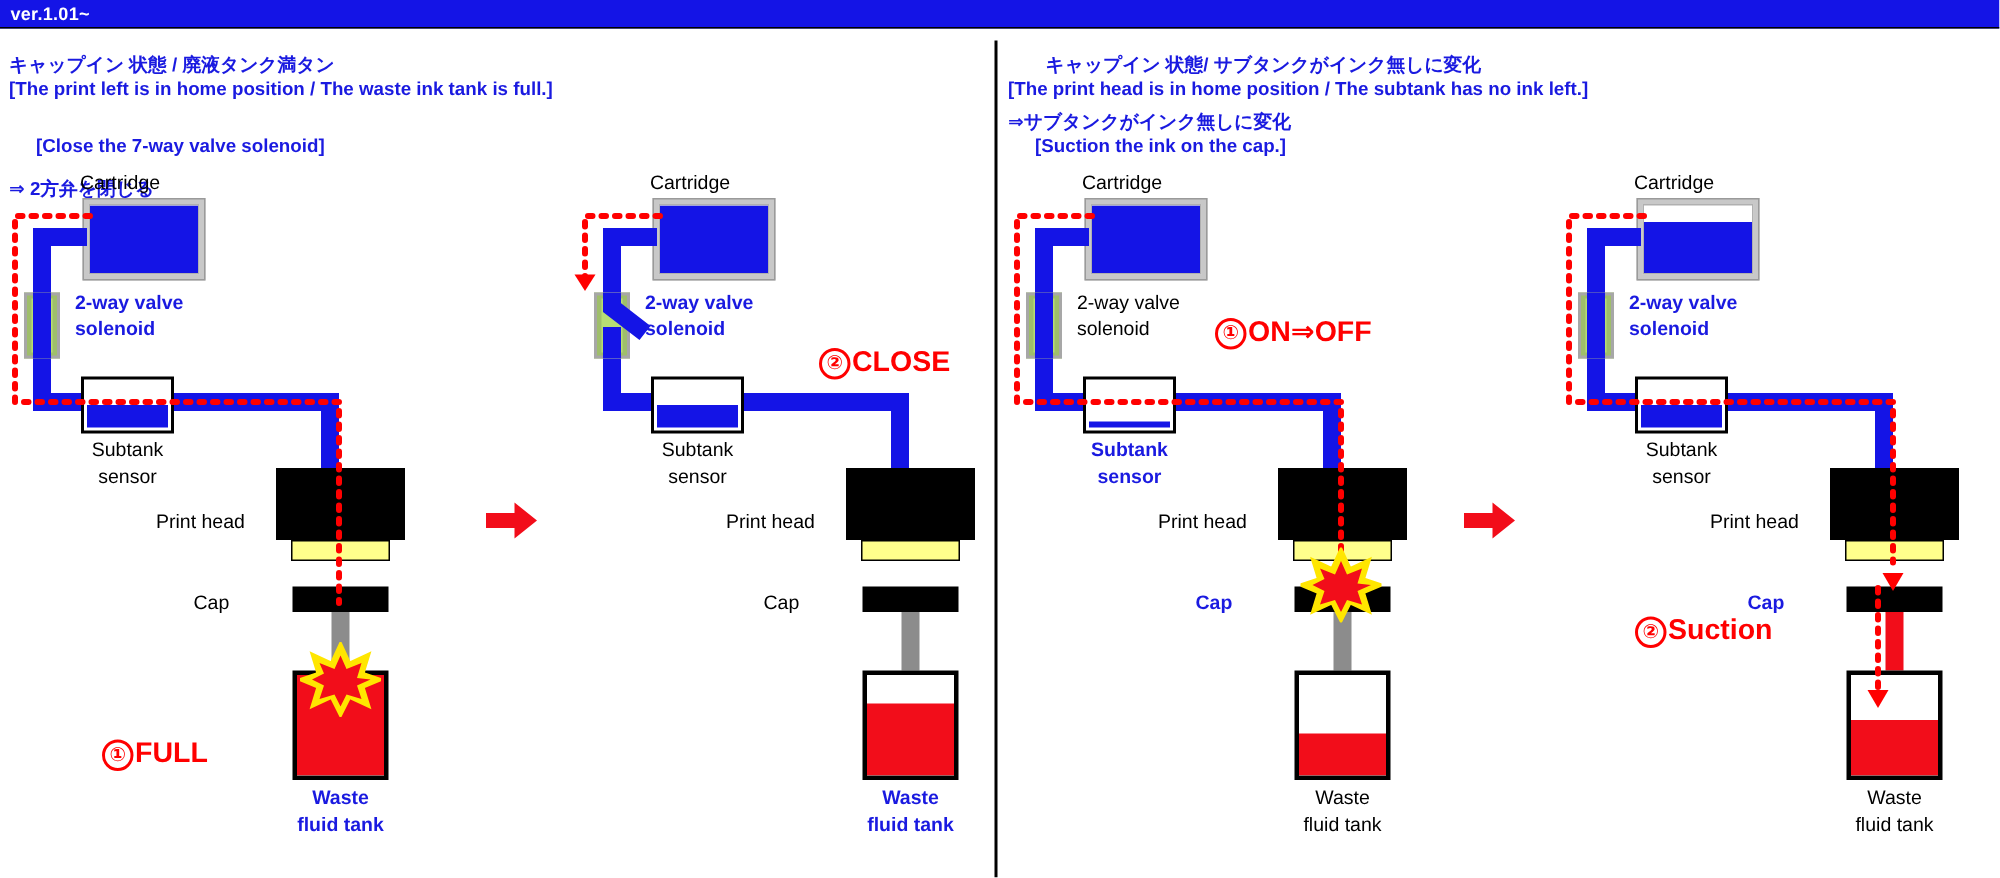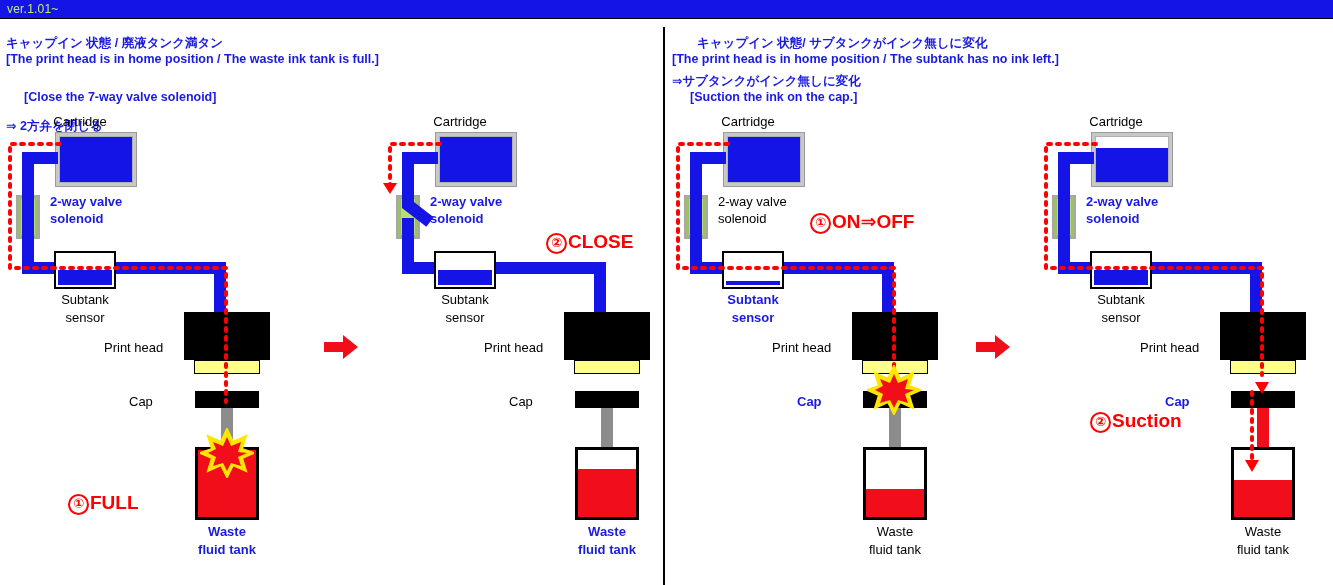--- a/index.html
+++ b/index.html
@@ -2,22 +2,22 @@
 <html><head>
 <meta charset="utf-8">
 <style>
   html,body{margin:0;padding:0;background:#fff;}
   body{width:1333px;height:585px;position:relative;overflow:hidden;
        font-family:"Liberation Sans","DejaVu Sans",sans-serif;}
 
   
   #version-bar{position:absolute;left:0;top:0;width:1333px;height:18px;
       background:#1414e6;border-bottom:1px solid #000;}
-  #version-bar .vtext{position:absolute;left:7px;top:2px;color:#bef264;
-      font-size:12px;font-weight:normal;letter-spacing:.2px;}
+  #version-bar .vtext{position:absolute;left:7px;top:2px;color:#ffffff;
+      font-size:12px;font-weight:bold;letter-spacing:.2px;}
 
   
   #divider{position:absolute;left:663px;top:27px;width:2px;height:558px;background:#000;}
 
   
   .hdr{position:absolute;color:#1a1ae0;font-weight:bold;font-size:12.5px;line-height:15px;white-space:nowrap;}
 
   
   .panel{position:absolute;top:110px;width:330px;height:475px;}
 
@@ -77,21 +77,21 @@
 </head>
 <body>
 
 <div id="version-bar">
   <span class="vtext">ver.1.01~</span>
 </div>
 
 <div id="divider"></div>
 
 <div class="hdr" style="left:6px;top:36px;">キャップイン 状態 / 廃液タンク満タン</div>
-<div class="hdr" style="left:6px;top:52px;">[The print head is in home position / The waste ink tank is full.]</div>
+<div class="hdr" style="left:6px;top:52px;">[The print left is in home position / The waste ink tank is full.]</div>
 <div class="hdr" style="left:6px;top:74px;margin-top:45px;">⇒ 2方弁を閉じる</div>
 <div class="hdr" style="left:24px;top:90px;">[Close the 7-way valve solenoid]</div>
 
 <div class="hdr" style="left:697px;top:36px;">キャップイン 状態/ サブタンクがインク無しに変化</div>
 <div class="hdr" style="left:672px;top:52px;">[The print head is in home position / The subtank has no ink left.]</div>
 <div class="hdr" style="left:672px;top:74px;">⇒サブタンクがインク無しに変化</div>
 <div class="hdr" style="left:690px;top:90px;">[Suction the ink on the cap.]</div>
 
 <svg class="steparrow" style="left:324px;top:334px;" viewBox="0 0 34 26">
   <path d="M0 8 L19 8 L19 1 L34 13 L19 25 L19 18 L0 18 Z" fill="#f20d1a"></path>

